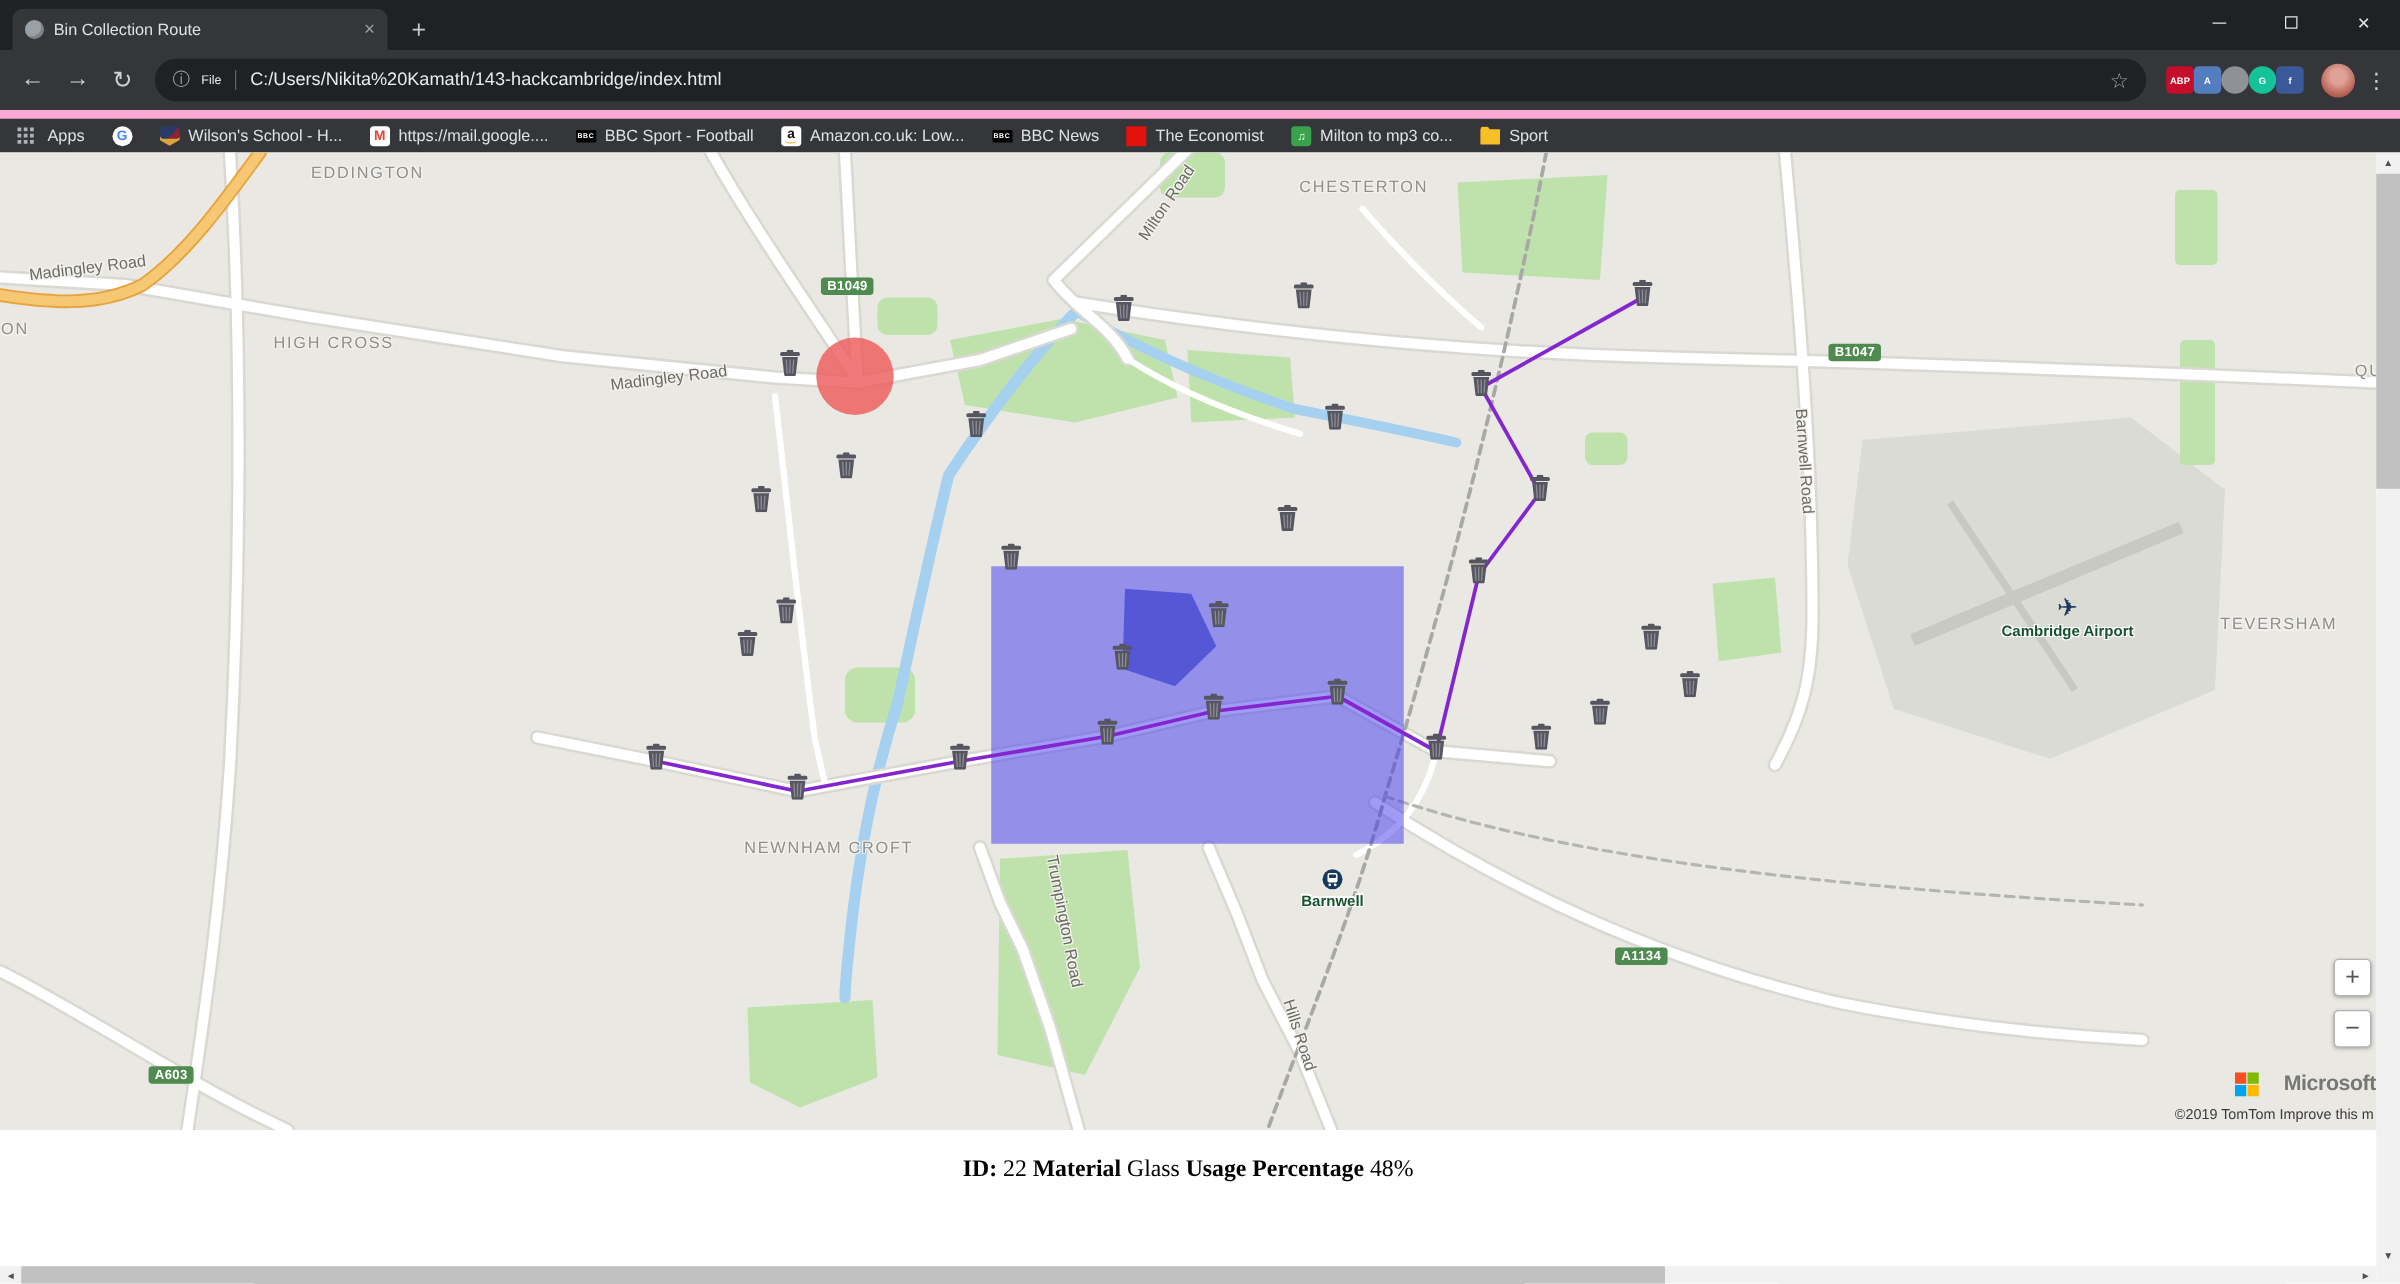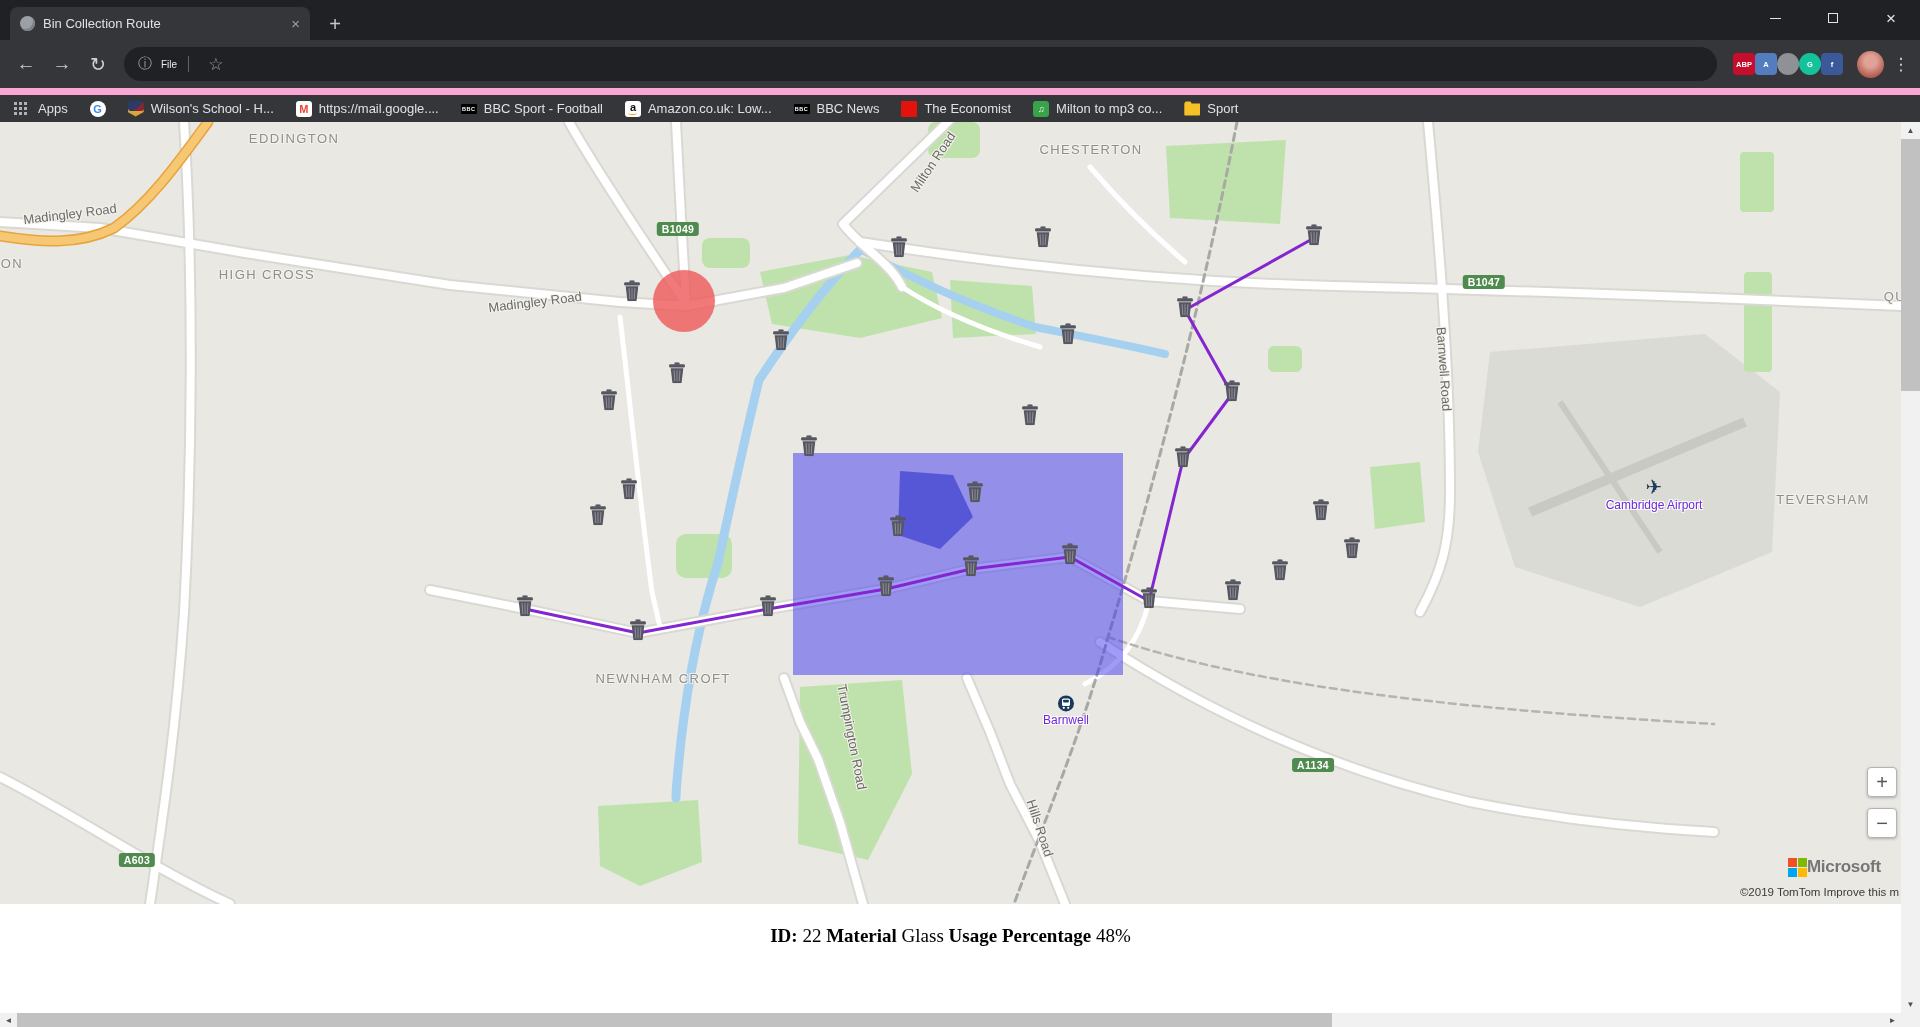--- a/index.html
+++ b/index.html
@@ -53,25 +53,25 @@
   
   .map{position:absolute;top:122px;left:0;width:1901px;height:782px;overflow:hidden;background:#e9e8e3}
   .map svg.layer{position:absolute;top:0;left:0}
   .bin{position:absolute;transform:translate(-50%,-55%)}
   .map-label{position:absolute;white-space:nowrap;pointer-events:none;
     text-shadow:1px 1px 0 #f3f2ee,-1px -1px 0 #f3f2ee,1px -1px 0 #f3f2ee,-1px 1px 0 #f3f2ee}
   .map-label.area{color:#8f8e88;font-size:13px;letter-spacing:1.4px}
   .map-label.road{color:#6b6a64;font-size:13px}
   .route-badge{position:absolute;transform:translate(-50%,-50%);background:#4f8a4f;color:#fff;font-size:10.5px;font-weight:bold;padding:1px 5px;border-radius:3px;letter-spacing:.3px}
   .poi-marker{position:absolute;transform:translate(-50%,-35%);display:flex;flex-direction:column;align-items:center;gap:1px}
-  .poi-label{color:#6d28d9;font-weight:normal;font-size:12px;text-shadow:1px 1px 0 #fff,-1px -1px 0 #fff,1px -1px 0 #fff,-1px 1px 0 #fff}
+  .poi-label{color:#14532d;font-weight:bold;font-size:12px;text-shadow:1px 1px 0 #fff,-1px -1px 0 #fff,1px -1px 0 #fff,-1px 1px 0 #fff}
   .plane{font-size:20px;color:#1b3a5e;line-height:1}
   .zoom-panel{position:absolute;right:4px;top:645px;display:flex;flex-direction:column;gap:11px}
   .zoom-btn{width:30px;height:30px;background:#fff;border:1px solid #b3b3b3;border-radius:4px;font-size:20px;line-height:1;color:#555;box-shadow:0 1px 3px rgba(0,0,0,.25);font-family:"Liberation Sans",sans-serif;cursor:pointer}
-  .ms-logo{position:absolute;left:1788px;top:735px;display:flex;align-items:center;gap:0}
+  .ms-logo{position:absolute;left:1788px;top:735px;display:flex;align-items:center;gap:20px}
   .ms-grid{display:grid;grid-template-columns:9px 9px;grid-template-rows:9px 9px;gap:1px}
   .ms-text{font-size:17px;font-weight:bold;color:#767676;letter-spacing:-.3px}
   .attribution{position:absolute;right:2px;top:764px;font-size:11.5px;color:#3a3a3a;white-space:nowrap}
 
   .info-panel{position:absolute;top:904px;left:0;width:1901px;height:109px;background:#fff;text-align:center;font-family:"Liberation Serif",serif;font-size:19px;padding-top:21px;color:#000}
   .info-panel p{margin:0 0 25px}
 
   
   .vscroll{position:absolute;right:0;top:122px;width:19px;height:891px;background:#f1f1f1}
   .v-arrow{position:absolute;left:0;width:19px;height:17px;display:flex;align-items:center;justify-content:center;color:#505050;font-size:8px}
@@ -105,20 +105,21 @@
 </div>
 
 <div class="navbar">
   <div class="nav-btn">←</div>
   <div class="nav-btn">→</div>
   <div class="nav-btn">↻</div>
   <div class="omnibox">
     <span class="omni-info">ⓘ</span>
     <span class="omni-scheme">File</span>
     <span class="omni-divider"></span>
+    <span class="omni-url">C:/Users/Nikita%20Kamath/143-hackcambridge/index.html</span>
     <span class="omni-star">☆</span>
   </div>
   <div class="ext-row" id="ext-row">
       <span class="ext ext-square" style="background: rgb(199, 13, 44);">ABP</span>
       <span class="ext ext-square" style="background: rgb(84, 125, 191);">A</span>
       <span class="ext ext-circle" style="background: rgb(142, 146, 151);"></span>
       <span class="ext ext-circle" style="background: rgb(21, 195, 154);">G</span>
       <span class="ext ext-square" style="background: rgb(59, 89, 152);">f</span>
     </div>
   <div class="avatar"></div>

